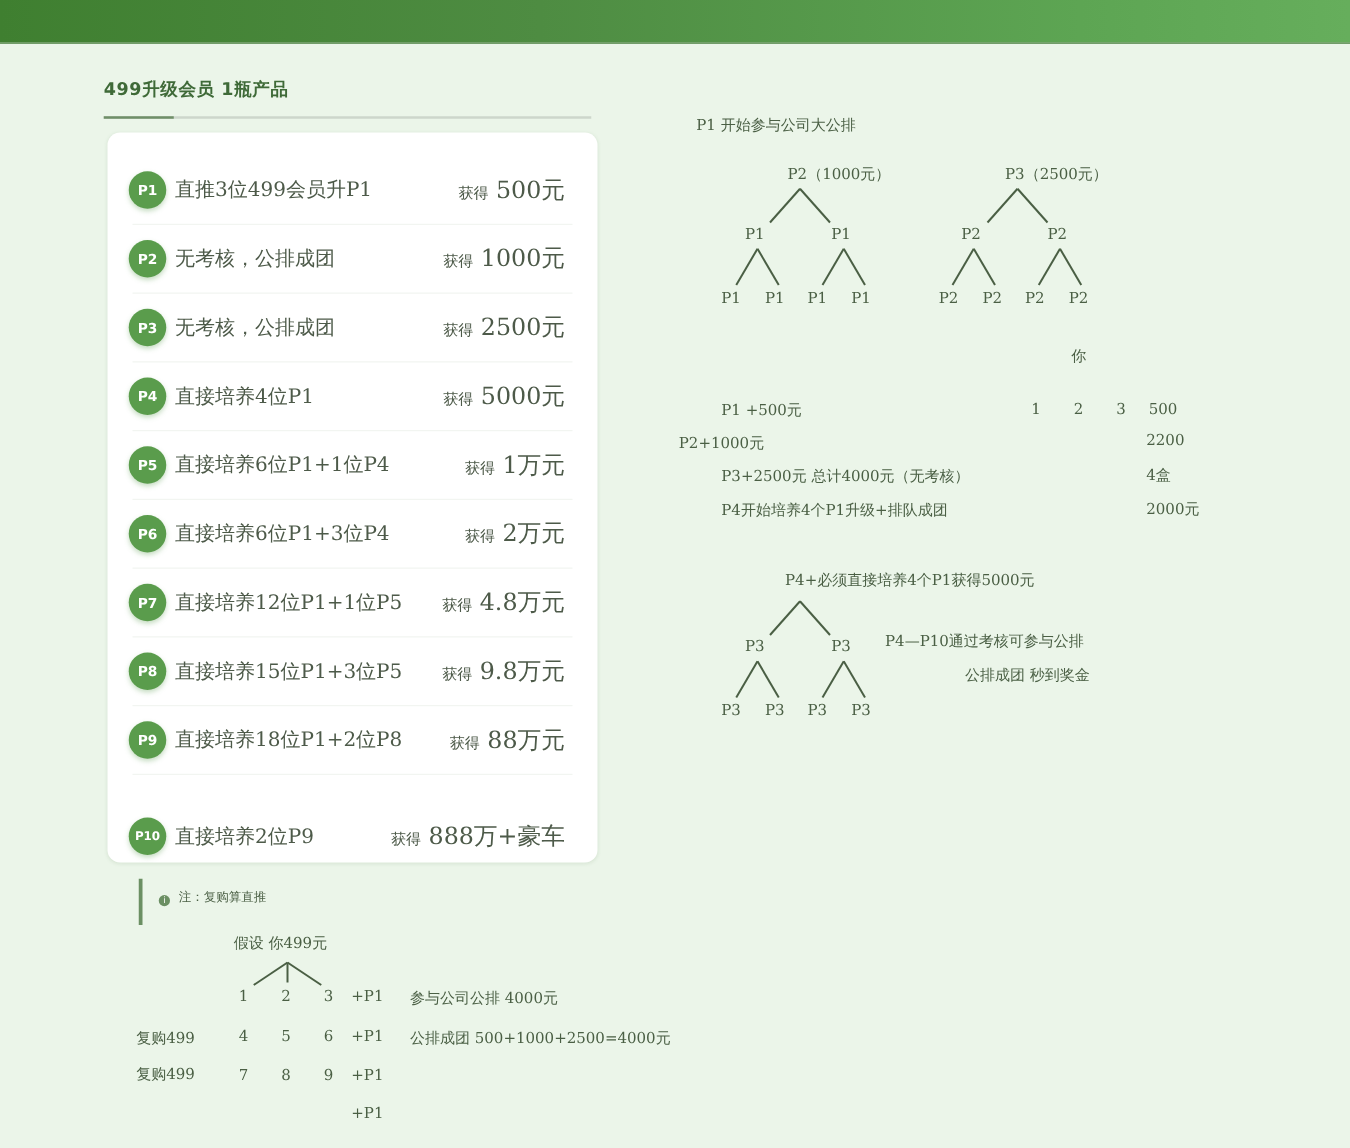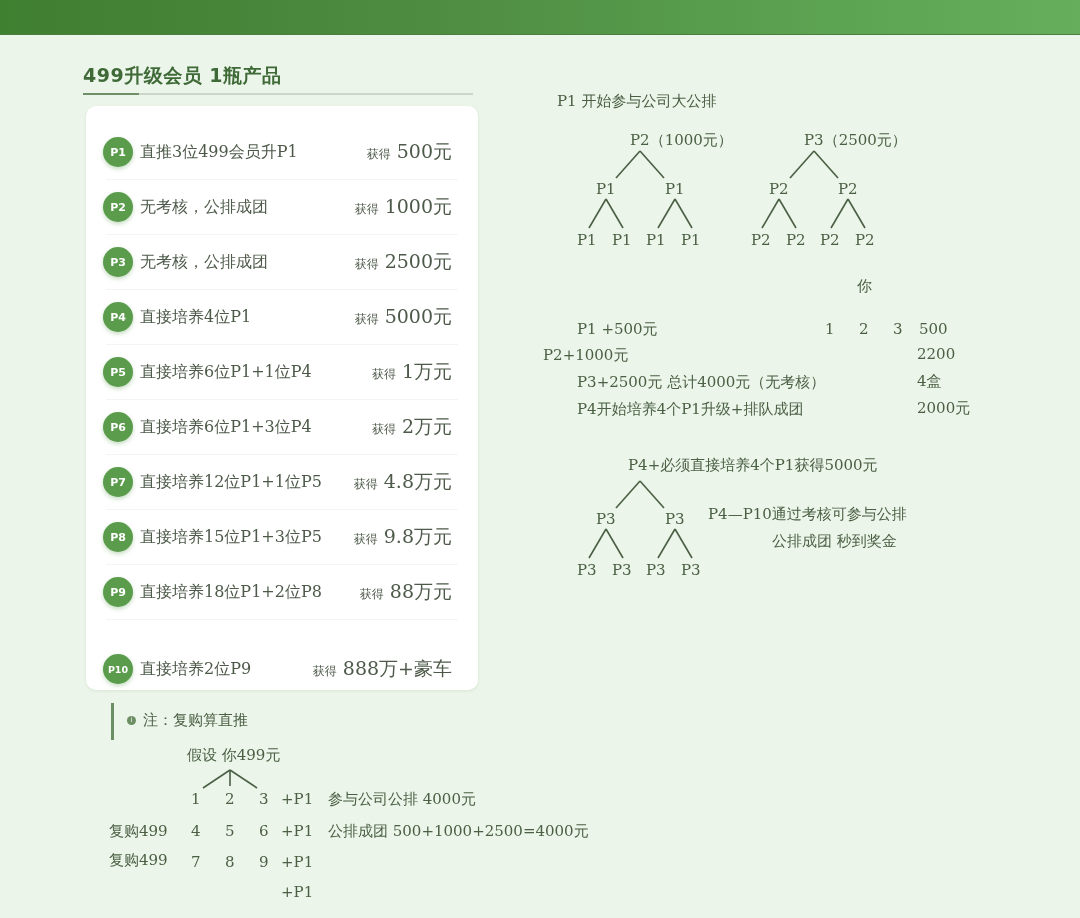--- a/index.html
+++ b/index.html
@@ -11,21 +11,21 @@
       position: relative;
     }
     .top-band {
       position: absolute; left: 0; top: 0; width: 1080px; height: 35px;
       background: linear-gradient(90deg, #3f7f30 0%, #4e8c42 40%, #5da553 80%, #66ae5c 100%);
       border-bottom: 1px solid #4a7f3f;
     }
     .section-title {
       position: absolute; left: 83px; top: 63px;
       font-family: "DejaVu Sans", "Liberation Sans", sans-serif;
-      font-weight: bold; font-size: 19px; color: #3f6a38;
+      font-weight: bold; font-size: 14px; color: #3f6a38;
       letter-spacing: 0.5px;
     }
     .title-rule {
       position: absolute; left: 83px; top: 93px; width: 390px; height: 2px;
       background: #cdd6cb;
     }
     .title-rule .accent {
       position: absolute; left: 0; top: 0; width: 56px; height: 2px; background: #6f8f68;
     }
     .card {
@@ -64,22 +64,22 @@
     }
 
     .note-bar {
       position: absolute; left: 111px; top: 703px; width: 3px; height: 37px; background: #6b8f63;
     }
     .note-icon {
       position: absolute; left: 127px; top: 716px; width: 9px; height: 9px; border-radius: 50%;
       background: #6b8f63; color: #fff; font-size: 7px; line-height: 9px; text-align: center;
       font-family: "DejaVu Sans", sans-serif;
     }
-    .txt { position: absolute; white-space: nowrap; font-size: 15px; color: #4a5f44; }
-    .txt.note { font-size: 15px; font-family: Liberation Serif, serif; }
+    .txt { position: absolute; white-space: nowrap; font-size: 12px; color: #4a5f44; }
+    .txt.note { font-size: 10px; font-family: Liberation Serif, serif; }
 
     svg.lines { position: absolute; left: 0; top: 0; width: 1080px; height: 918px; pointer-events: none; }
     svg.lines line { stroke: #4a5f44; stroke-width: 1.6; }
   </style>
 </head>
 <body>
 
 <div class="top-band"></div>
 
 <div class="section-title">499升级会员 1瓶产品</div>

